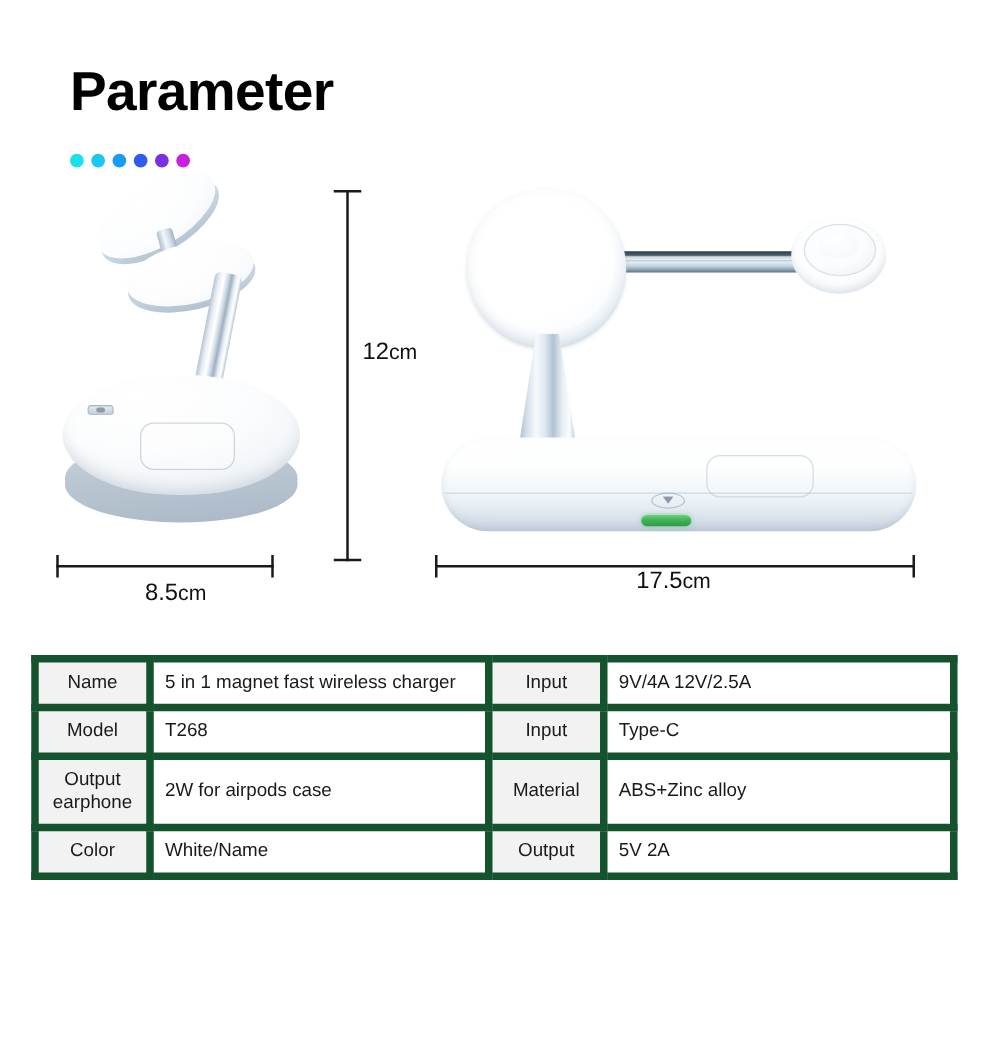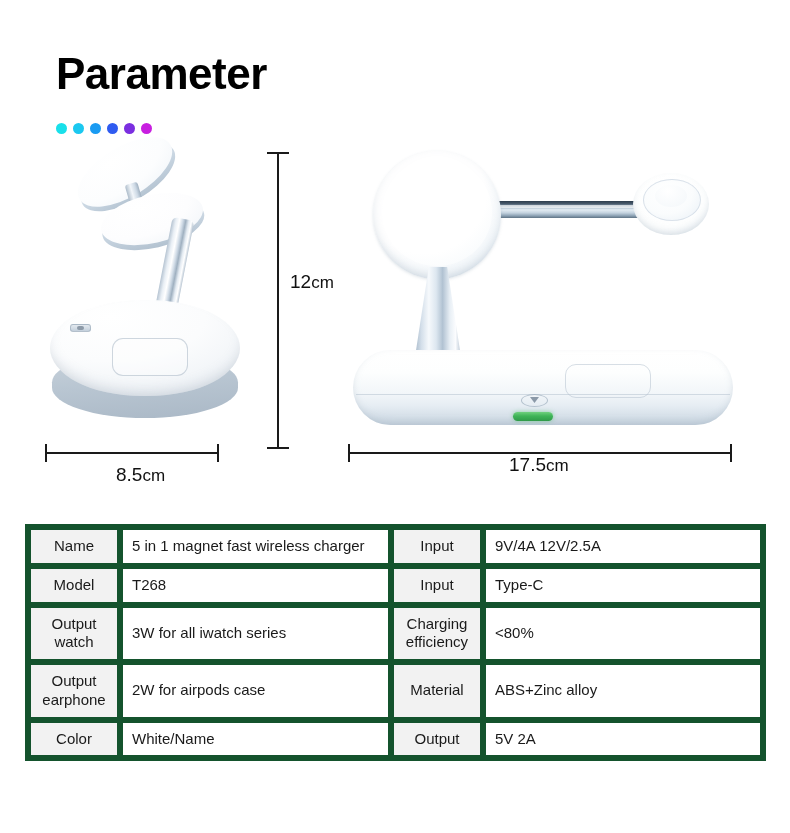--- a/index.html
+++ b/index.html
@@ -303,26 +303,20 @@
       <td class="lbl">Input</td>
       <td class="val">9V/4A 12V/2.5A</td>
     </tr>
     <tr>
       <td class="lbl">Model</td>
       <td class="val">T268</td>
       <td class="lbl">Input</td>
       <td class="val">Type-C</td>
     </tr>
     <tr>
-      <td class="lbl">Output watch</td>
-      <td class="val">3W for all iwatch series</td>
-      <td class="lbl">Charging efficiency</td>
-      <td class="val">&lt;80%</td>
-    </tr>
-    <tr>
       <td class="lbl">Output earphone</td>
       <td class="val">2W for airpods case</td>
       <td class="lbl">Material</td>
       <td class="val">ABS+Zinc alloy</td>
     </tr>
     <tr>
       <td class="lbl">Color</td>
       <td class="val">White/Name</td>
       <td class="lbl">Output</td>
       <td class="val">5V 2A</td>

